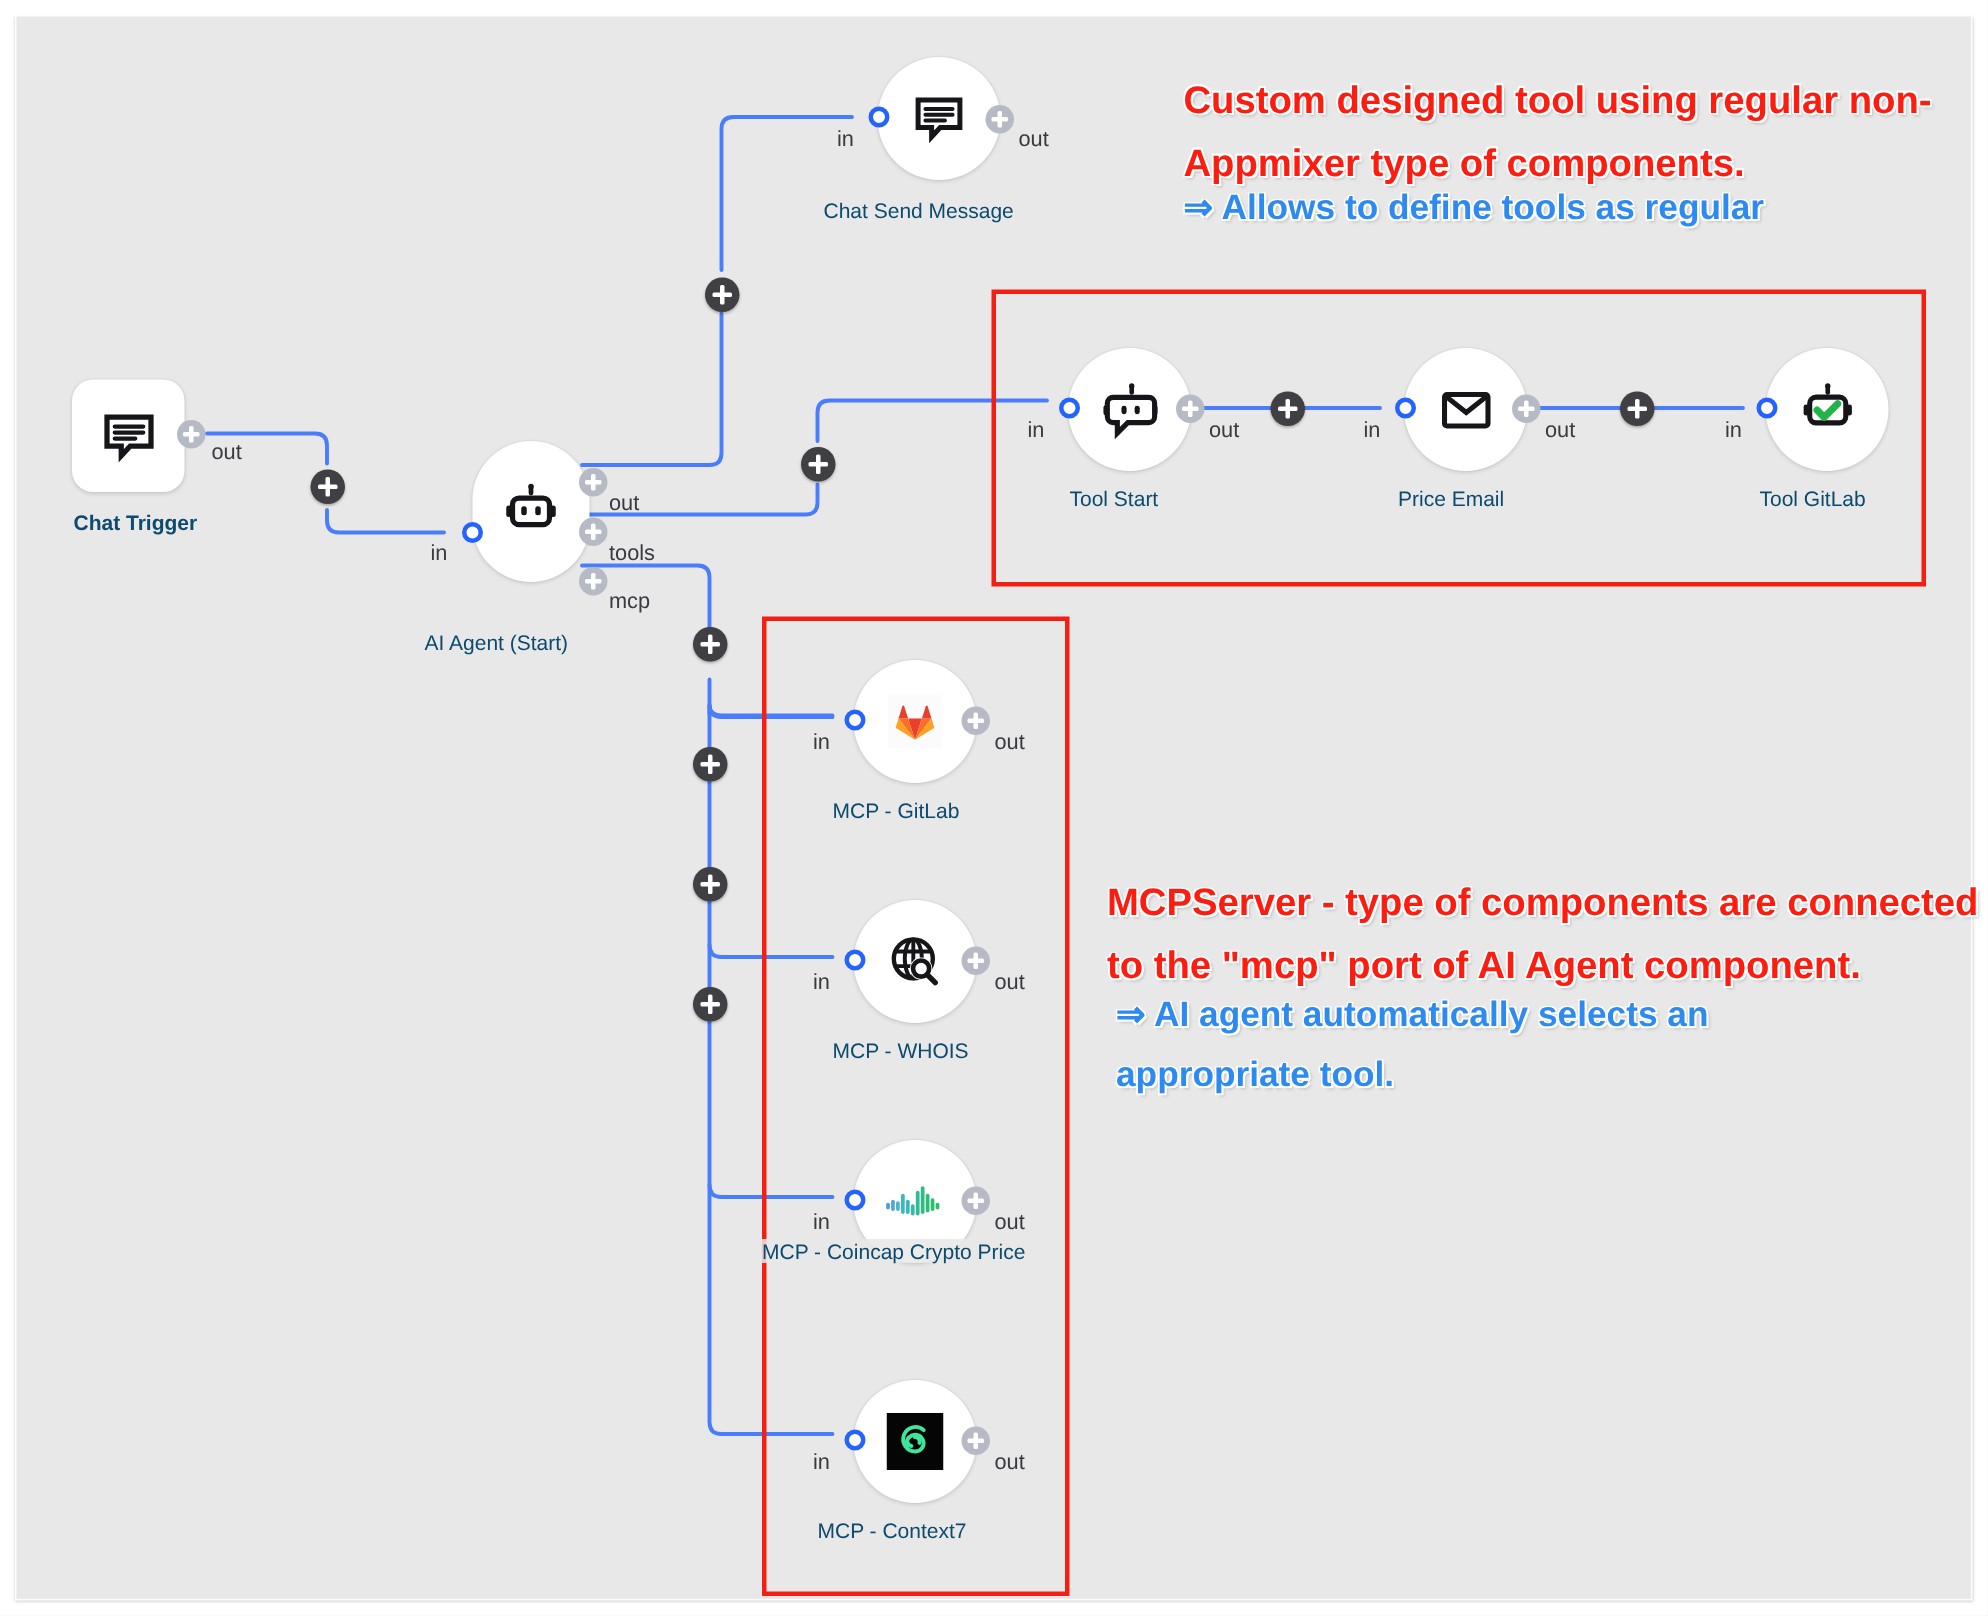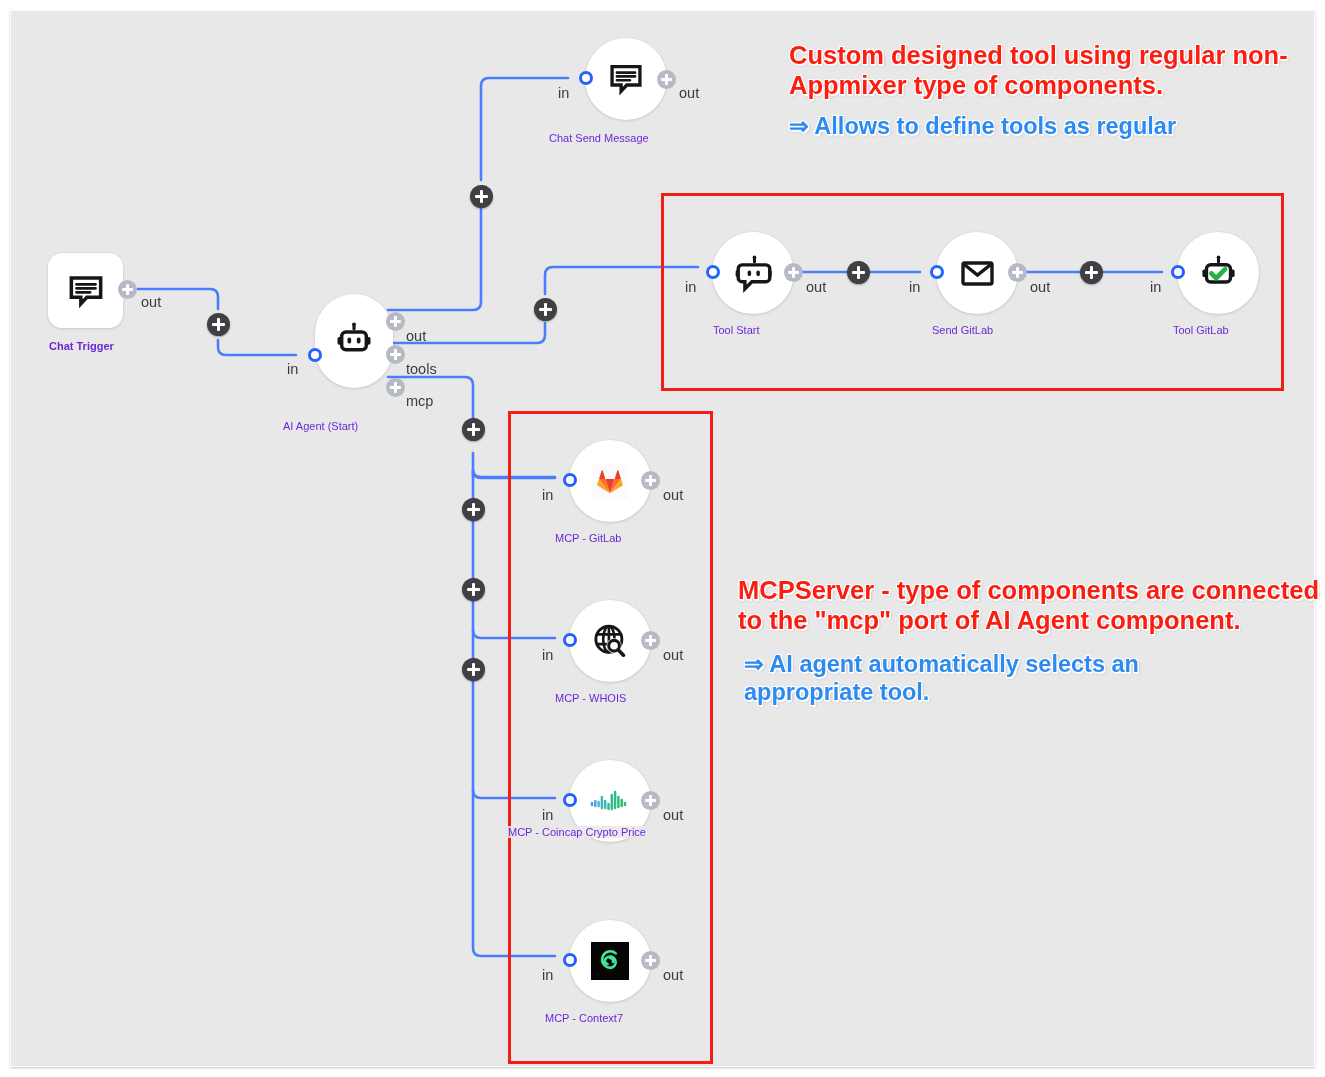--- a/index.html
+++ b/index.html
@@ -10,21 +10,21 @@
           box-shadow:0 1px 2px rgba(0,0,0,.22), 0 0 0 1px rgba(255,255,255,.9) inset;}
   #edges{position:absolute;left:0;top:0;width:1305px;height:1057px;pointer-events:none;}
 
   
   .node{position:absolute;}
   .shape{position:absolute;background:#fff;display:flex;align-items:center;justify-content:center;
          box-shadow:0 1px 3px rgba(0,0,0,.13),0 0 0 1px rgba(0,0,0,.02);}
   .shape.circle{border-radius:50%;}
   .shape.rsquare{border-radius:14px;}
   .shape.pill{border-radius:44px;}
-  .nlabel{position:absolute;white-space:nowrap;font-size:11px;color:#6d28d9;
+  .nlabel{position:absolute;white-space:nowrap;font-size:14px;color:#0c4a6e;
           background:rgba(232,232,232,.85);padding:0 3px;}
 
   
   .port-in{position:absolute;width:14px;height:14px;border-radius:50%;background:#fff;
            border:3.6px solid #2563ff;box-sizing:border-box;}
   .port-out{position:absolute;width:19px;height:19px;border-radius:50%;background:#b6bac4;
             display:flex;align-items:center;justify-content:center;}
   .port-out::before{content:"";position:absolute;width:11px;height:2.6px;background:#fff;border-radius:1px;}
   .port-out::after{content:"";position:absolute;width:2.6px;height:11px;background:#fff;border-radius:1px;}
   .plabel{position:absolute;font-size:14.5px;color:#3a3a40;white-space:nowrap;}
@@ -33,21 +33,21 @@
   .linkplus{position:absolute;width:23px;height:23px;border-radius:50%;background:#3f3f44;
             box-shadow:0 1px 2px rgba(0,0,0,.3);}
   .linkplus::before{content:"";position:absolute;left:5px;top:10.2px;width:13px;height:2.8px;background:#fff;border-radius:1px;}
   .linkplus::after{content:"";position:absolute;left:10.1px;top:5px;width:2.8px;height:13px;background:#fff;border-radius:1px;}
 
   
   .groupbox{position:absolute;border:3.2px solid #f21f14;background:transparent;}
 
   
   .anno{position:absolute;font-weight:bold;line-height:1.18;}
-  .anno .l{display:block;white-space:nowrap;}
+  .anno .l{display:block;white-space:nowrap;margin-top:12px;}
   .anno.red{color:#fc1d11;font-size:25.5px;
        text-shadow:1.5px 1.5px 0 #fff, -1px -1px 0 #fff, 1px -1px 0 #fff, -1px 1px 0 #fff, 2px 2px 2px rgba(160,160,160,.6);}
   .anno.blue{color:#2d8af0;font-size:23.5px;
        text-shadow:1.5px 1.5px 0 #fff, -1px -1px 0 #fff, 1px -1px 0 #fff, -1px 1px 0 #fff, 2px 2px 2px rgba(160,160,160,.6);}
 
   svg.ic{display:block;}
 </style>
 </head>
 <body>
 
@@ -176,21 +176,21 @@
           <svg class="ic" width="37" height="37" viewBox="0 0 24 24">
             <rect x="2.6" y="5.2" width="18.8" height="13.6" rx="1.1" fill="none" stroke="#16161a" stroke-width="2.2"></rect>
             <path d="M3.2 6.0l8.8 7.0 8.8-7.0" fill="none" stroke="#16161a" stroke-width="2.2"></path>
           </svg>
         </span>
       </div>
       <div class="port-in" style="left:920px;top:255px;"></div>
       <div class="plabel" style="left:899px;top:269px;">in</div>
       <div class="port-out" style="left:998px;top:253px;"></div>
       <div class="plabel" style="left:1020px;top:269px;">out</div>
-      <div class="nlabel" style="left:919px;top:314px;">Send GitLab</div>
+      <div class="nlabel" style="left:919px;top:314px;">Price Email</div>
     </div>
 
     <div class="linkplus" style="left:1070px;top:251px;"></div>
 
     <div class="node">
       <div class="shape circle" style="left:1167px;top:222px;width:82px;height:82px;">
         <span>
           <svg class="ic" width="39" height="39" viewBox="0 0 24 24">
             <path d="M12 2.2v2.5" stroke="#16161a" stroke-width="1.9" stroke-linecap="round"></path>
             <circle cx="12" cy="2.0" r="1.1" fill="#16161a"></circle>

